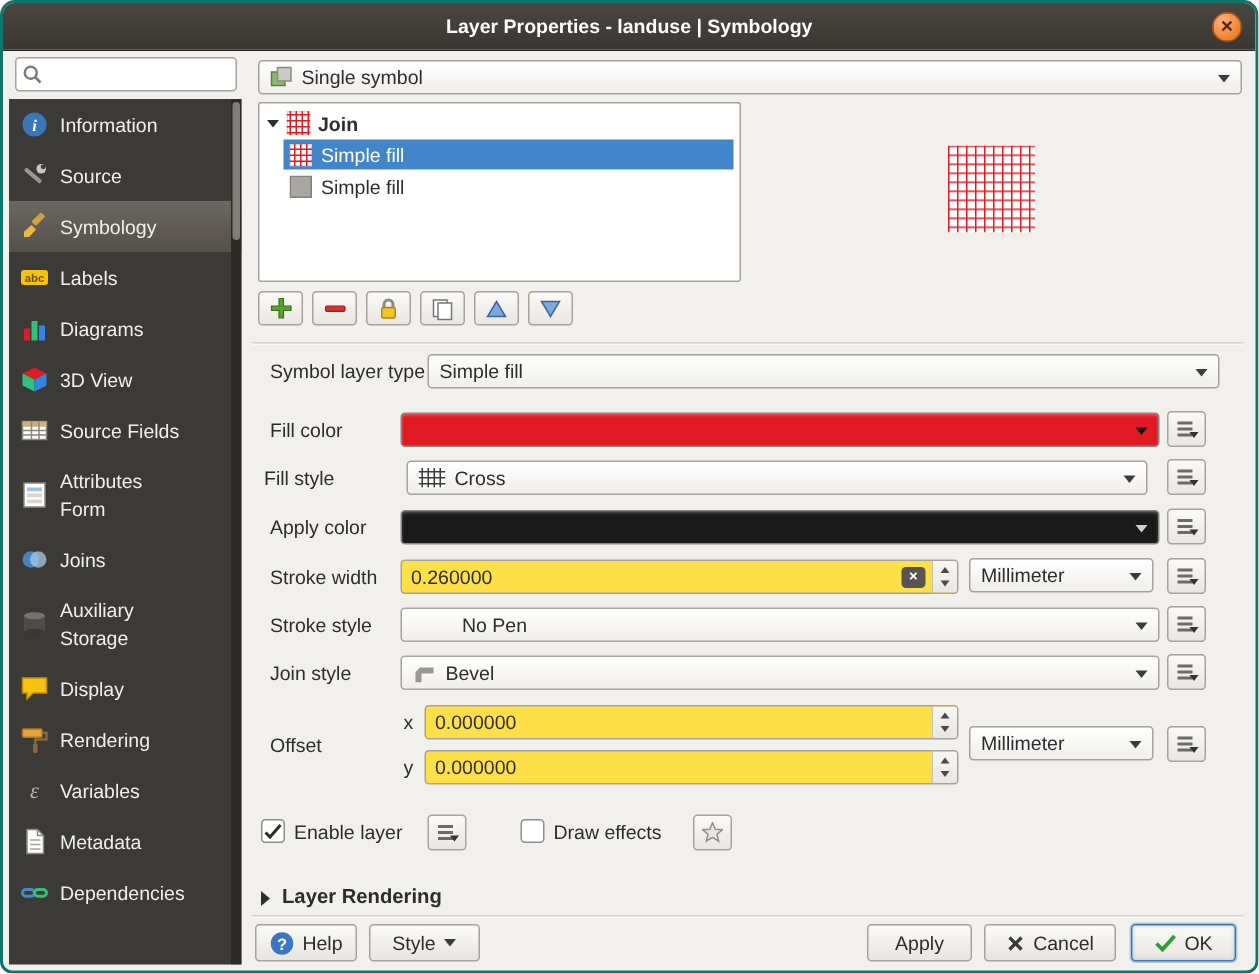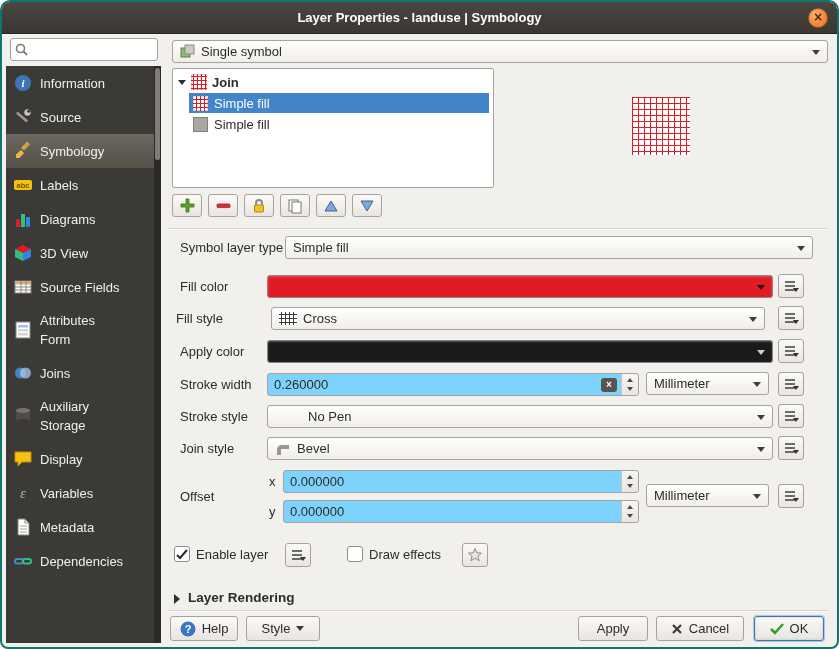--- a/index.html
+++ b/index.html
@@ -29,21 +29,21 @@
   .ovr{position:absolute;width:26px;height:24px;background:linear-gradient(#fbfaf7,#e9e6e1);border:1px solid #a7a29b;border-radius:3px;display:flex;align-items:center;justify-content:center;cursor:pointer}
   .toolrow{position:absolute;left:4px;top:156px;display:flex;gap:6px}
   .toolbtn{width:30px;height:23px;background:linear-gradient(#fbfaf7,#e9e6e1);border:1px solid #a7a29b;border-radius:3px;display:flex;align-items:center;justify-content:center;cursor:pointer}
   .panel{position:absolute;left:4px;top:30px;width:322px;height:120px;background:#fff;border:1px solid #a7a29b;border-radius:2px;padding:3px 2px}
   .tree-root{display:flex;align-items:center;gap:5px;padding:2px 3px;font-weight:bold}
   .exp{width:0;height:0;border:4px solid transparent;border-top:5px solid #2e2e2e;margin-top:5px}
   .tree-child{display:flex;align-items:center;gap:6px;height:20px;padding:0 4px;margin:1px 2px 0 14px}
   .tree-child.selected{background:#4285c8;color:#fff}
   .preview{position:absolute;left:464px;top:59px;width:58px;height:58px}
   .divider{position:absolute;left:0;right:2px;height:1px;background:#d6d2cc;box-shadow:0 1px 0 #fbfaf8}
-  .spinfield{position:absolute;height:23px;background:#7dd3fc;border:1px solid #a7a29b;border-radius:3px}
+  .spinfield{position:absolute;height:23px;background:#fde047;border:1px solid #a7a29b;border-radius:3px}
   .spinfield input{position:absolute;left:0;top:0;right:18px;height:100%;border:0;background:transparent;padding:0 4px 0 6px;font-size:13px;font-family:inherit;color:#2c2c2c;outline:none}
   .spin-btns{position:absolute;right:0;top:0;bottom:0;width:17px;border-left:1px solid #c9c5bf;background:linear-gradient(#f8f6f3,#e9e6e1);border-radius:0 2px 2px 0;display:flex;flex-direction:column;cursor:pointer}
   .spin-up,.spin-down{flex:1;display:flex;align-items:center;justify-content:center}
   .tri-up{width:0;height:0;border:3.5px solid transparent;border-bottom:4px solid #4a4a4a;margin-top:-2px}
   .tri-down{width:0;height:0;border:3.5px solid transparent;border-top:4px solid #4a4a4a;margin-bottom:-2px}
   .clear-btn{position:absolute;right:21px;top:4px;width:16px;height:14px;background:#575451;border-radius:3px;color:#fff;font-size:10px;font-weight:bold;display:flex;align-items:center;justify-content:center;cursor:pointer;line-height:1}
   .checkbox{position:absolute;width:16px;height:16px;background:#fff;border:1px solid #908c86;border-radius:3px;display:flex;align-items:center;justify-content:center;cursor:pointer}
   .lr-tri{position:absolute;left:6px;top:556px;width:0;height:0;border:5px solid transparent;border-left:6px solid #2e2e2e}
   .lr-label{position:absolute;left:20px;top:552px;font-weight:bold;font-size:13.5px}
   .footer-btn{position:absolute;top:578px;height:25px;background:linear-gradient(#fbfaf7,#e8e5e0);border:1px solid #a7a29b;border-radius:3px;display:flex;align-items:center;justify-content:center;gap:6px;font-size:13px;cursor:pointer;color:#2c2c2c}
@@ -152,20 +152,28 @@
       <span class="nav-label">Auxiliary Storage</span>
     </div>
     <div class="nav-item">
       <svg class="nav-icon" viewBox="0 0 20 20">
           <path d="M2 3 h16 v10 h-9 l-4 4 v-4 h-3 z" fill="#f5c211" stroke="#c78f00"></path>
         </svg>
       <span class="nav-label">Display</span>
     </div>
     <div class="nav-item">
       <svg class="nav-icon" viewBox="0 0 20 20">
+          <rect x="2" y="3" width="13" height="5.5" rx="1" fill="#e8a33d" stroke="#b07820"></rect>
+          <path d="M15 5.5 H18 V10 H10.5 V13" fill="none" stroke="#8a6a3a" stroke-width="1.6"></path>
+          <rect x="9" y="13" width="3" height="6" rx="0.8" fill="#8a6a3a"></rect>
+        </svg>
+      <span class="nav-label">Rendering</span>
+    </div>
+    <div class="nav-item">
+      <svg class="nav-icon" viewBox="0 0 20 20">
           <text x="10" y="15" text-anchor="middle" font-size="15" font-style="italic" fill="#b8b4b0" font-family="serif">ε</text>
         </svg>
       <span class="nav-label">Variables</span>
     </div>
     <div class="nav-item">
       <svg class="nav-icon" viewBox="0 0 20 20">
           <path d="M5 2 h7 l4 4 v12 h-11 z" fill="#fff" stroke="#8a8680"></path>
           <path d="M12 2 v4 h4" fill="none" stroke="#8a8680"></path>
           <line x1="7" y1="9" x2="14" y2="9" stroke="#a8a49e"></line>
           <line x1="7" y1="12" x2="14" y2="12" stroke="#a8a49e"></line>

